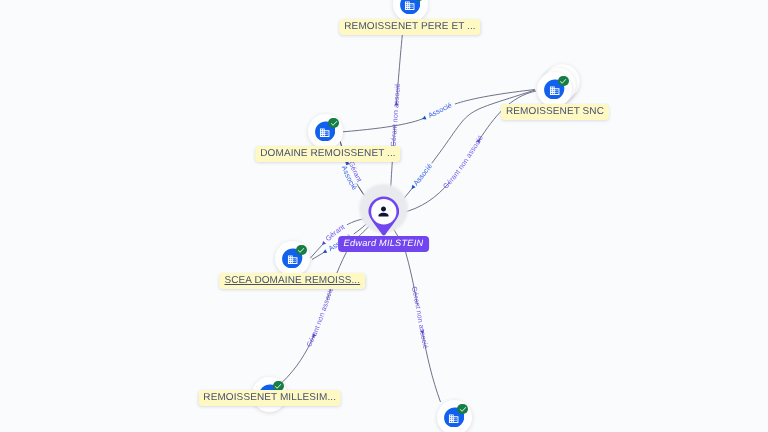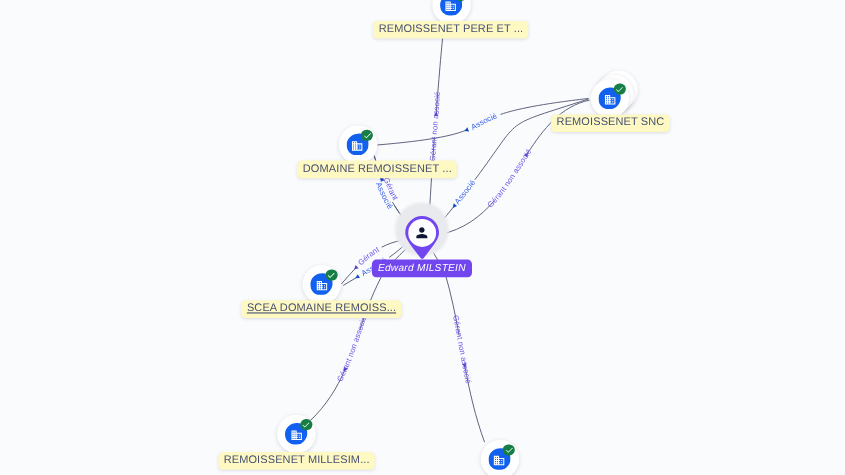--- a/index.html
+++ b/index.html
@@ -113,21 +113,21 @@
           </svg></div>
         <div style="position: absolute; left: -5.7px; top: -5.7px; width: 11.4px; height: 11.4px;"><svg viewBox="0 0 24 24" width="11.4" height="11.4">
             <path fill="#fff" d="M12 7V3H2v18h20V7H12zM6 19H4v-2h2v2zm0-4H4v-2h2v2zm0-4H4V9h2v2zm0-4H4V5h2v2zm4 12H8v-2h2v2zm0-4H8v-2h2v2zm0-4H8V9h2v2zm0-4H8V5h2v2zm10 12h-8v-2h2v-2h-2v-2h2v-2h-2V9h8v10zm-2-8h-2v2h2v-2zm0 4h-2v2h2v-2z"></path>
           </svg></div>
         <div style="position: absolute; left: 3.4px; top: -13.5px; width: 10.9px; height: 10.9px; border-radius: 50%; background: rgb(22, 125, 69); display: flex; align-items: center; justify-content: center;">
           <svg viewBox="0 0 24 24" width="8.2" height="8.2">
             <path fill="#eafbee" d="M9 16.6L4.4 12l-1.5 1.5L9 19.6 21.2 7.4l-1.5-1.5z"></path>
           </svg>
         </div>
       </div>
-      <div class="nlabel" style="left: 343px; top: 145.6px; text-align: right;">DOMAINE REMOISSENET ...</div>
+      <div class="nlabel" style="left: 328px; top: 145.6px; text-align: right;">DOMAINE REMOISSENET ...</div>
       <div class="nodewrap" style="left: 383.5px; top: 211.8px;">
         <div class="halo" style="width: 49px; height: 49px; left: -24.5px; top: -28px;"></div>
         <div class="pin">
           <svg width="31.6" height="39.85" viewBox="0 0 157 198" style="position:absolute;left:-15.8px;top:-15.9px;">
             <path d="M78.5 2 C36.3 2 2 36.3 2 78.5 C2 110 45 155 71 192 C74.6 197 82.4 197 86 192 C112 155 155 110 155 78.5 C155 36.3 120.7 2 78.5 2 Z" fill="#7146ef"></path>
             <circle cx="78.5" cy="78.5" r="63" fill="#fdfcff"></circle>
           </svg>
           <div style="position: absolute; left: -7.5px; top: -7.5px; width: 15px; height: 15px;"><svg viewBox="0 0 24 24" width="15" height="15">
               <path fill="#101536" d="M12 12c2.21 0 4-1.79 4-4s-1.79-4-4-4-4 1.79-4 4 1.79 4 4 4zm0 2c-2.67 0-8 1.34-8 4v2h16v-2c0-2.66-5.33-4-8-4z"></path>
             </svg></div>
@@ -156,21 +156,21 @@
           </svg></div>
         <div style="position: absolute; left: -5.7px; top: -5.7px; width: 11.4px; height: 11.4px;"><svg viewBox="0 0 24 24" width="11.4" height="11.4">
             <path fill="#fff" d="M12 7V3H2v18h20V7H12zM6 19H4v-2h2v2zm0-4H4v-2h2v2zm0-4H4V9h2v2zm0-4H4V5h2v2zm4 12H8v-2h2v2zm0-4H8v-2h2v2zm0-4H8V9h2v2zm0-4H8V5h2v2zm10 12h-8v-2h2v-2h-2v-2h2v-2h-2V9h8v10zm-2-8h-2v2h2v-2zm0 4h-2v2h2v-2z"></path>
           </svg></div>
         <div style="position: absolute; left: 3.4px; top: -13.5px; width: 10.9px; height: 10.9px; border-radius: 50%; background: rgb(22, 125, 69); display: flex; align-items: center; justify-content: center;">
           <svg viewBox="0 0 24 24" width="8.2" height="8.2">
             <path fill="#eafbee" d="M9 16.6L4.4 12l-1.5 1.5L9 19.6 21.2 7.4l-1.5-1.5z"></path>
           </svg>
         </div>
       </div>
-      <div class="nlabel" style="left: 269.7px; top: 411px;">REMOISSENET MILLESIM...</div>
+      <div class="nlabel" style="left: 269.7px; top: 390px;">REMOISSENET MILLESIM...</div>
       <div class="nodewrap" style="left: 454px; top: 417px;">
         <div class="disc"></div>
         <div style="position: absolute; left: -10.4px; top: -10.4px; width: 20.8px; height: 20.8px;"><svg width="20.8" height="20.8" viewBox="0 0 26 26">
             <path fill="#1160ee" d="M13.2,0.6 C17.6,0.3 21.3,2.2 23.6,5.6 C25.9,9.0 25.9,13.6 24.3,17.4 C22.7,21.2 19.5,24.2 15.4,25.2 C11.3,26.2 6.4,25.1 3.4,22.0 C0.4,18.9 -0.6,13.7 0.7,9.6 C2.0,5.5 5.6,2.4 9.4,1.2 C10.6,0.8 11.9,0.65 13.2,0.6 Z"></path>
           </svg></div>
         <div style="position: absolute; left: -5.7px; top: -5.7px; width: 11.4px; height: 11.4px;"><svg viewBox="0 0 24 24" width="11.4" height="11.4">
             <path fill="#fff" d="M12 7V3H2v18h20V7H12zM6 19H4v-2h2v2zm0-4H4v-2h2v2zm0-4H4V9h2v2zm0-4H4V5h2v2zm4 12H8v-2h2v2zm0-4H8v-2h2v2zm0-4H8V9h2v2zm0-4H8V5h2v2zm10 12h-8v-2h2v-2h-2v-2h2v-2h-2V9h8v10zm-2-8h-2v2h2v-2zm0 4h-2v2h2v-2z"></path>
           </svg></div>
         <div style="position: absolute; left: 3.4px; top: -13.5px; width: 10.9px; height: 10.9px; border-radius: 50%; background: rgb(22, 125, 69); display: flex; align-items: center; justify-content: center;">
           <svg viewBox="0 0 24 24" width="8.2" height="8.2">

